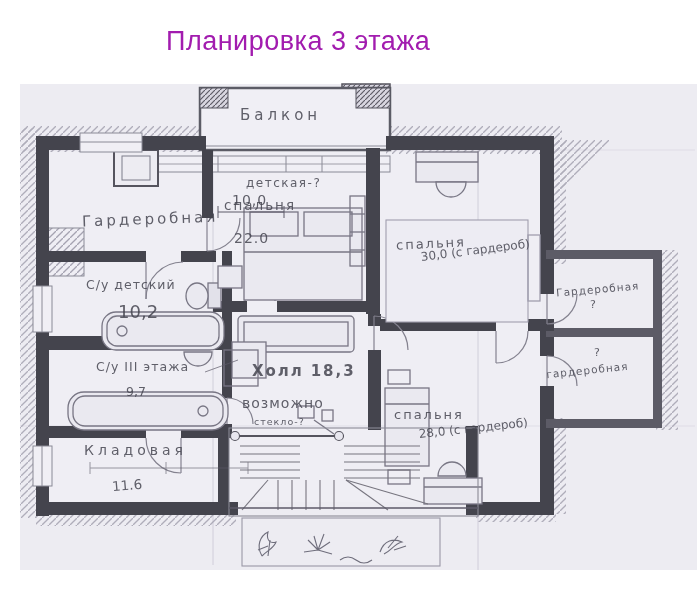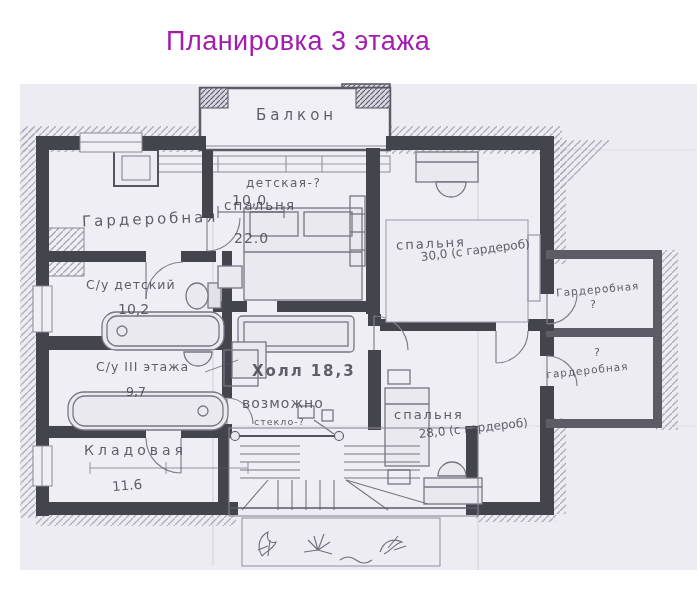--- a/index.html
+++ b/index.html
@@ -269,41 +269,41 @@
       <path d="M262 556 c-6,-10 -2,-20 6,-24 c-2,8 2,12 8,10 c-2,6 -8,8 -14,14"></path>
       <path d="M268 556 l2,-16 M258 550 l10,-4"></path>
       <path d="M318 550 l-10,-10 M318 550 l12,-8 M318 550 l-4,-14 M318 550 l6,-16 M318 550 l-14,2 M318 550 l14,4"></path>
       <path d="M380 552 c4,-12 14,-14 22,-10 c-8,2 -10,8 -18,12 M388 548 l10,-12 M394 550 l12,-4"></path>
       <path d="M340 560 q8,-6 16,0 q8,6 16,0"></path>
     </g>
   </svg>
 
   <div class="title">Планировка 3 этажа</div>
 
-  <div class="hw" style="left:256px;top:106px;font-size:15px;letter-spacing:4px;">Балкон</div>
+  <div class="hw" style="left:240px;top:106px;font-size:15px;letter-spacing:4px;">Балкон</div>
 
   <div class="hw" style="left:232px;top:192px;font-size:14px;letter-spacing:1px;">10,0</div>
 
   <div class="hw" style="left:82px;top:210px;font-size:15px;letter-spacing:3px;transform:rotate(-2deg);">Гардеробная</div>
 
   <div class="hw" style="left:246px;top:176px;font-size:12px;letter-spacing:1.5px;">детская-?</div>
   <div class="hw" style="left:224px;top:197px;font-size:13.5px;letter-spacing:2px;">спальня</div>
   <div class="hw" style="left:234px;top:230px;font-size:14px;letter-spacing:1px;">22.0</div>
 
   <div class="hw" style="left:396px;top:236px;font-size:13px;letter-spacing:2px;transform:rotate(-3deg);">спальня</div>
   <div class="hw" style="left:420px;top:250px;font-size:12px;transform:rotate(-7deg);transform-origin:left top;">30,0 (с гардероб)</div>
 
   <div class="hw" style="left:556px;top:283px;font-size:10.5px;letter-spacing:1px;transform:rotate(-5deg);">Гардеробная</div>
   <div class="hw" style="left:590px;top:298px;font-size:11px;">?</div>
 
   <div class="hw" style="left:594px;top:346px;font-size:11px;">?</div>
   <div class="hw" style="left:546px;top:364px;font-size:10.5px;letter-spacing:1px;transform:rotate(-6deg);">гардеробная</div>
 
   <div class="hw" style="left:86px;top:277px;font-size:12.5px;letter-spacing:1px;">С/у детский</div>
-  <div class="hw" style="left:118px;top:301px;font-size:14px;">10,2</div>
+  <div class="hw" style="left:118px;top:301px;font-size:18px;">10,2</div>
 
   <div class="hw" style="left:96px;top:359px;font-size:12.5px;letter-spacing:1px;">С/у III этажа</div>
   <div class="hw" style="left:126px;top:384px;font-size:12.5px;">9,7</div>
 
   <div class="hw" style="left:252px;top:362px;font-size:15px;letter-spacing:2px;">
     <b>Холл</b>
     <b>18,3</b>
   </div>
 
   <div class="hw" style="left:242px;top:395px;font-size:14px;letter-spacing:1px;">возможно</div>

